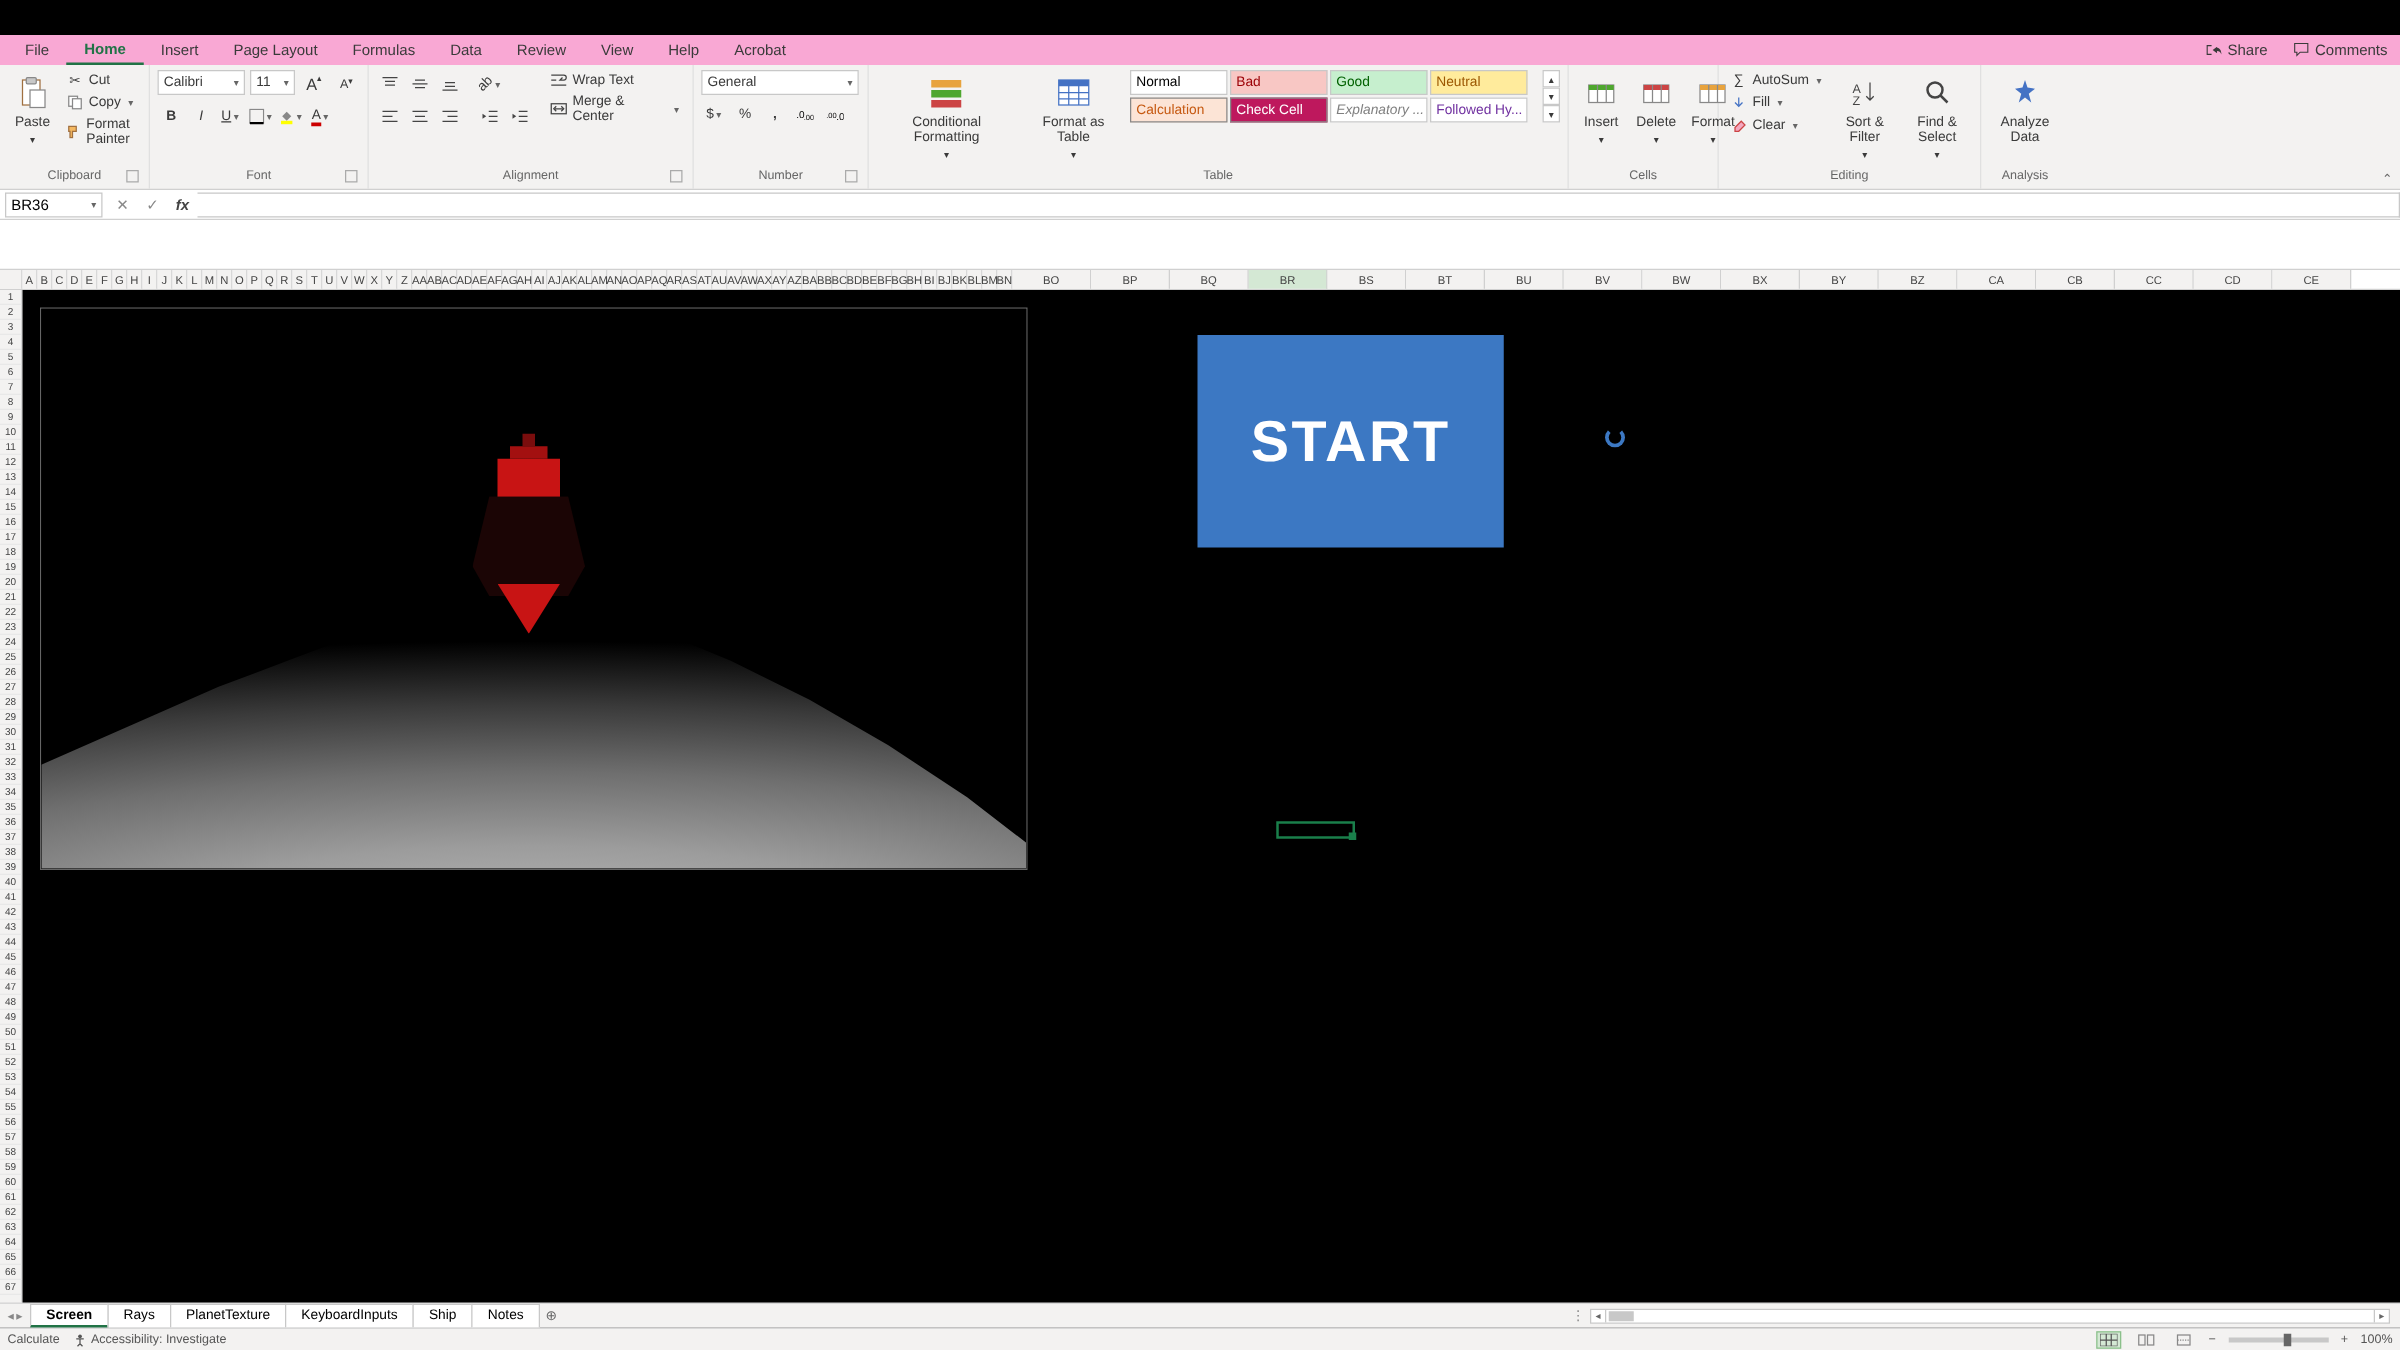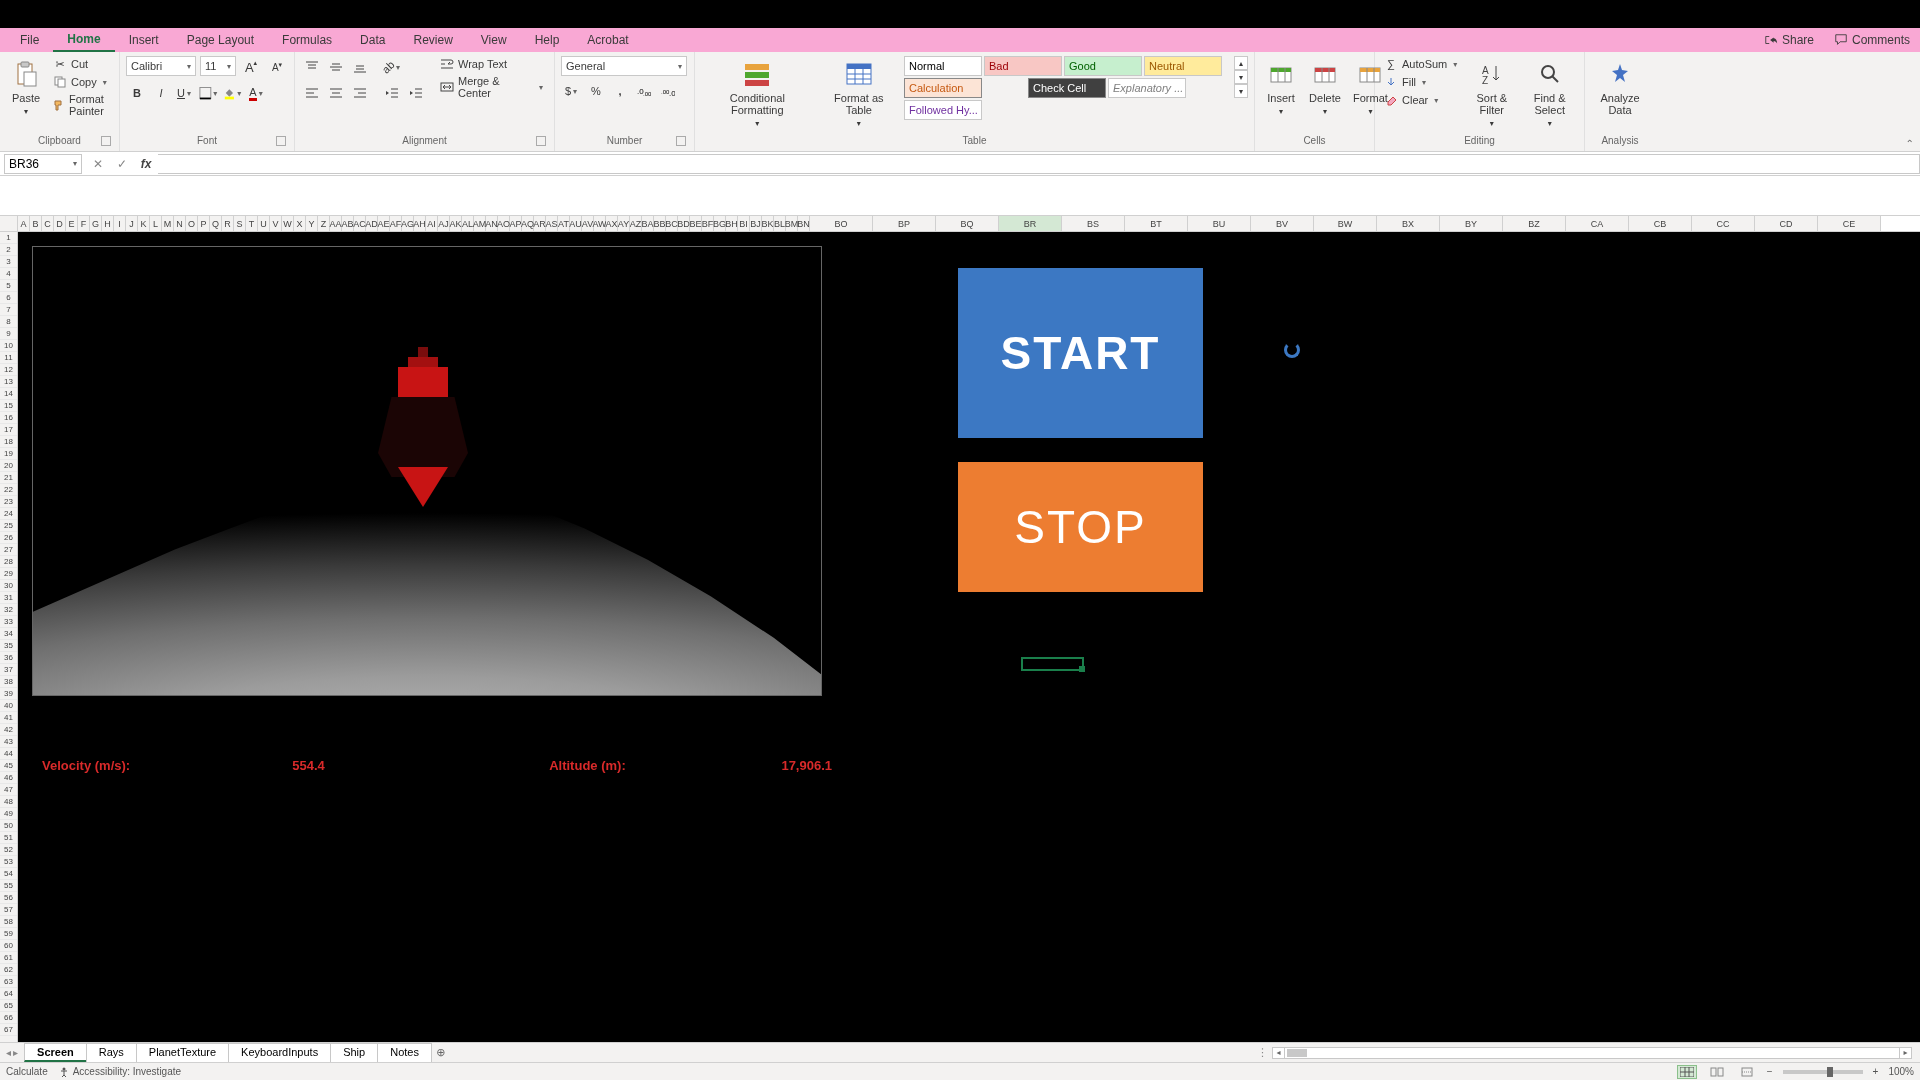--- a/index.html
+++ b/index.html
@@ -434,21 +434,21 @@
           <span>Format as Table</span>
           <span style="font-size:8px">▾</span>
         </div>
       <div style="display:flex">
         <div class="style-gallery" id="style-gallery">
             <div class="style-cell" style="background: rgb(255, 255, 255); color: rgb(0, 0, 0);">Normal</div>
             <div class="style-cell" style="background: rgb(248, 199, 196); color: rgb(156, 0, 6);">Bad</div>
             <div class="style-cell" style="background: rgb(198, 239, 206); color: rgb(0, 97, 0);">Good</div>
             <div class="style-cell" style="background: rgb(255, 235, 156); color: rgb(156, 87, 0);">Neutral</div>
             <div class="style-cell" style="background: rgb(252, 228, 214); color: rgb(198, 89, 17); border: 1px solid rgb(136, 136, 136);">Calculation</div>
-            <div class="style-cell" style="background: #404040; color: rgb(255, 255, 255); border: 1px solid rgb(136, 136, 136); margin-left: 44px;">Check Cell</div>
+            <div class="style-cell" style="background: #be185d; color: rgb(255, 255, 255); border: 1px solid rgb(136, 136, 136);">Check Cell</div>
             <div class="style-cell" style="background: rgb(255, 255, 255); color: rgb(127, 127, 127); font-style: italic;">Explanatory ...</div>
             <div class="style-cell" style="background: rgb(255, 255, 255); color: rgb(112, 48, 160); ">Followed Hy...</div>
           </div>
         <div class="style-scroll">
           <div>▴</div>
           <div>▾</div>
           <div>▾</div>
         </div>
       </div>
     </div>
@@ -743,31 +743,23 @@
       <div class="sky"></div>
       <div class="ground"></div>
       <div class="ship">
         <div class="flame"></div>
         <div class="capsule"></div>
         <div class="nose"></div>
       </div>
     </div>
 
     <div class="hud">
-      <div class="hud-row">
-        <div class="hud-label">Velocity (m/s):</div>
-        <div class="hud-val">554.4</div>
-        <div class="hud-gap"></div>
-        <div class="hud-label">Altitude (m):</div>
-        <div class="hud-val">17,906.1</div>
-      </div>
     </div>
 
     <div class="bigbtn start">START</div>
-    <div class="bigbtn stop">STOP</div>
     <div class="spinner"></div>
     <div class="selcell"></div>
   </div>
 </div>
 
 <div class="sheet-tabs">
   <div class="sheet-nav">
     <span>◂</span>
     <span>▸</span>
   </div>

